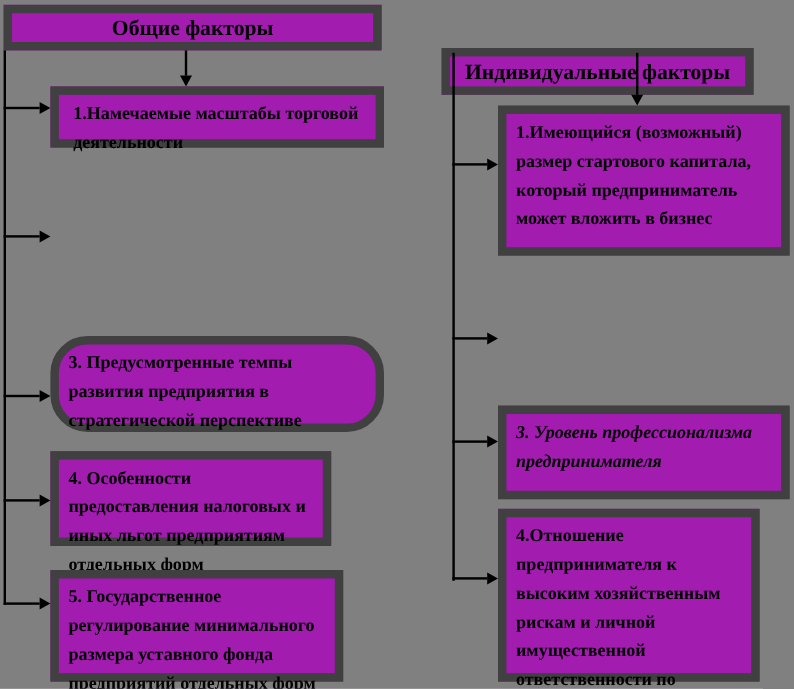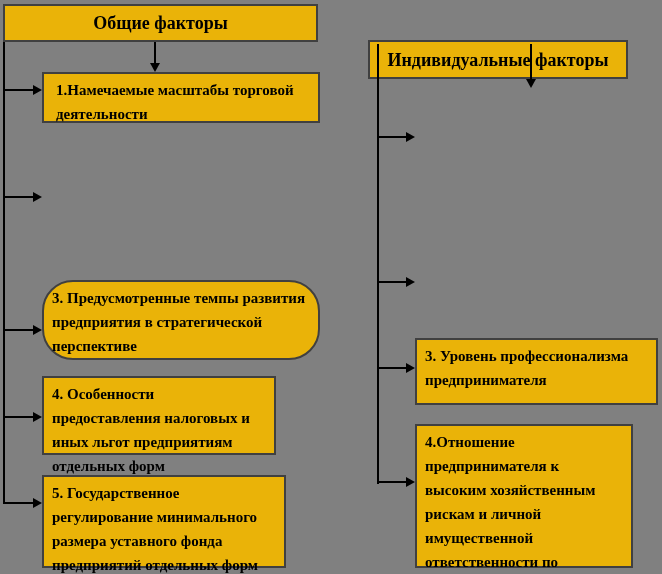--- a/index.html
+++ b/index.html
@@ -8,22 +8,22 @@
     width: 662px;
     height: 574px;
     background: #808080;
     font-family: "Liberation Serif", serif;
     font-weight: bold;
     color: #000;
     overflow: hidden;
   }
   .box {
     position: absolute;
-    background: #eab308;
-    border: 2px solid #404040;
+    background: #a21caf;
+    border: 7px solid #404040;
     box-sizing: border-box;
     font-size: 15px;
     line-height: 24px;
     padding: 4px 8px;
   }
   .hdr {
     display: flex;
     align-items: center;
     justify-content: center;
     text-align: center;
@@ -50,21 +50,21 @@
   #lb1 { left: 42px; top: 72px;  width: 278px; height: 51px; padding-left: 12px; }
   #lb2 { left: 42px; top: 140px; width: 278px; height: 121px; }
   #lb3 { left: 42px; top: 280px; width: 278px; height: 80px; border-radius: 31px; }
   #lb4 { left: 42px; top: 376px; width: 234px; height: 79px; }
   #lb5 { left: 42px; top: 475px; width: 244px; height: 93px; }
 
   
   #rh  { left: 368px; top: 5px;   width: 260px; height: 39px; margin-top: 35px; }
   #rb1 { left: 415px; top: 88px;  width: 243px; height: 125px; }
   #rb2 { left: 415px; top: 234px; width: 243px; height: 94px; }
-  #rb3 { left: 415px; top: 338px; width: 243px; height: 67px; }
+  #rb3 { left: 415px; top: 338px; width: 243px; height: 78px; font-style: italic; }
   #rb4 { left: 415px; top: 424px; width: 218px; height: 144px; }
 
   
   #l-trunk   { left: 3px; top: 42px; height: 462px; }
   #l-down    { left: 154px; top: 42px; height: 21px; }
   #l-down-a  { left: 150px; top: 63px; }
   .lbr       { left: 3px; width: 30px; }
   #lbr1 { top: 89px; }  #lbr1a { left: 33px; top: 85px; }
   #lbr2 { top: 196px; } #lbr2a { left: 33px; top: 192px; }
   #lbr3 { top: 329px; } #lbr3a { left: 33px; top: 325px; }
@@ -86,20 +86,21 @@
 
 <div class="canvas">
 
   <div class="box hdr" id="lh">Общие факторы</div>
   <div class="box" id="lb1">1.Намечаемые масштабы  торговой деятельности</div>
   <div class="box" id="lb3">3. Предусмотренные темпы развития предприятия в стратегической перспективе</div>
   <div class="box" id="lb4">4. Особенности предоставления налоговых и иных льгот предприятиям отдельных форм</div>
   <div class="box" id="lb5">5. Государственное регулирование минимального размера уставного фонда предприятий отдельных форм</div>
 
   <div class="box hdr" id="rh">Индивидуальные факторы</div>
+  <div class="box" id="rb1">1.Имеющийся  (возможный) размер стартового капитала, который предприниматель может вложить в бизнес</div>
   <div class="box" id="rb3">3. Уровень профессионализма предпринимателя</div>
   <div class="box" id="rb4">4.Отношение предпринимателя к высоким хозяйственным рискам  и личной имущественной ответственности по обязательствам</div>
 
   <div class="vline" id="l-trunk"></div>
   <div class="vline" id="l-down"></div>
   <div class="arr-d" id="l-down-a"></div>
   <div class="hline lbr" id="lbr1"></div>
   <div class="arr-r" id="lbr1a"></div>
   <div class="hline lbr" id="lbr2"></div>
   <div class="arr-r" id="lbr2a"></div>

